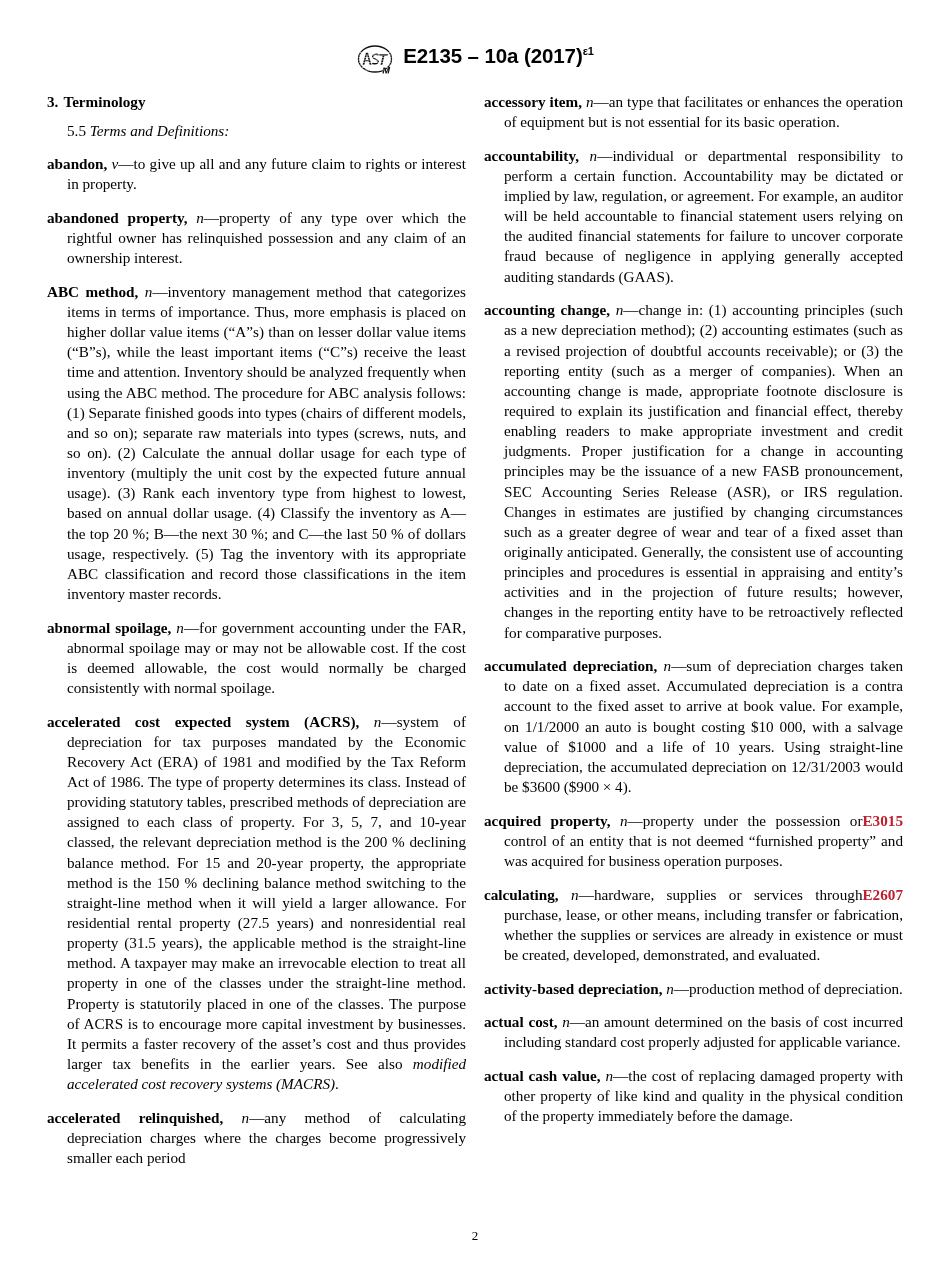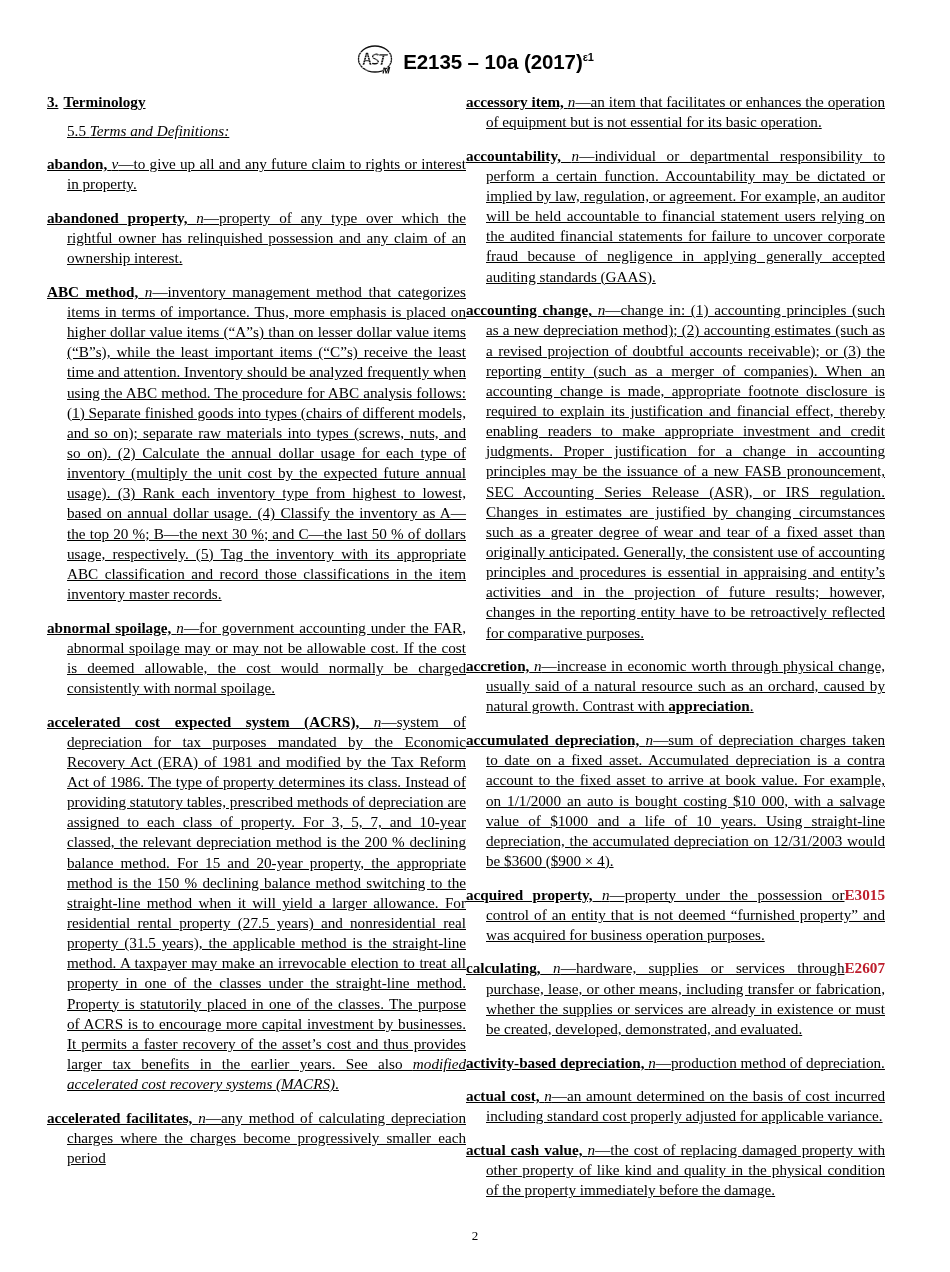--- a/index.html
+++ b/index.html
@@ -22,21 +22,21 @@
     box-sizing: border-box;
   }
 
   
   .header {
     position: absolute;
     top: 44px;
     left: 0;
     width: 950px;
     display: flex;
-    align-items: flex-end;
+    align-items: flex-start;
     justify-content: center;
     gap: 9px;
   }
   .astm-logo {
     width: 38px;
     height: 30px;
     display: block;
     flex: 0 0 auto;
   }
   .header-title {
@@ -52,21 +52,21 @@
     font-weight: bold;
   }
 
   
   .columns {
     position: absolute;
     top: 92px;
     left: 47px;
     width: 856px;
     display: flex;
-    text-decoration: underline;
+    gap: 18px;
   }
   .col {
     width: 419px;
     flex: 0 0 419px;
   }
 
   
   .sec-head {
     font-weight: bold;
     font-size: 15.2px;
@@ -195,47 +195,43 @@
         <span class="term">abnormal spoilage,</span>
         <span class="pos">n</span><span>—for government accounting under the FAR, abnormal spoilage may or may not be allowable cost. If the cost is deemed allowable, the cost would normally be charged consistently with normal spoilage.</span>
       </div>
 
       <div class="entry">
         <span class="term">accelerated cost expected system (ACRS),</span>
         <span class="pos">n</span><span>—system of depreciation for tax purposes mandated by the Economic Recovery Act (ERA) of 1981 and modified by the Tax Reform Act of 1986. The type of property determines its class. Instead of providing statutory tables, prescribed methods of depreciation are assigned to each class of property. For 3, 5, 7, and 10-year classed, the relevant depreciation method is the 200 % declining balance method. For 15 and 20-year property, the appropriate method is the 150 % declining balance method switching to the straight-line method when it will yield a larger allowance. For residential rental property (27.5 years) and nonresidential real property (31.5 years), the applicable method is the straight-line method. A taxpayer may make an irrevocable election to treat all property in one of the classes under the straight-line method. Property is statutorily placed in one of the classes. The purpose of ACRS is to encourage more capital investment by businesses. It permits a faster recovery of the asset’s cost and thus provides larger tax benefits in the earlier years. See also </span><span class="ital">modified accelerated cost recovery systems (MACRS)</span><span>.</span>
       </div>
 
       <div class="entry">
-        <span class="term">accelerated facilitates,</span>
+        <span class="term">accelerated relinquished,</span>
         <span class="pos">n</span><span>—any method of calculating depreciation charges where the charges become progressively smaller each period</span>
       </div>
 
     </div>
 
     <div class="col">
 
       <div class="entry">
         <span class="term">accessory item,</span>
-        <span class="pos">n</span><span>—an item that facilitates or enhances the operation of equipment but is not essential for its basic operation.</span>
+        <span class="pos">n</span><span>—an type that facilitates or enhances the operation of equipment but is not essential for its basic operation.</span>
       </div>
 
       <div class="entry">
         <span class="term">accountability,</span>
         <span class="pos">n</span><span>—individual or departmental responsibility to perform a certain function. Accountability may be dictated or implied by law, regulation, or agreement. For example, an auditor will be held accountable to financial statement users relying on the audited financial statements for failure to uncover corporate fraud because of negligence in applying generally accepted auditing standards (GAAS).</span>
       </div>
 
       <div class="entry">
         <span class="term">accounting change,</span>
         <span class="pos">n</span><span>—change in: (1) accounting principles (such as a new depreciation method); (2) accounting estimates (such as a revised projection of doubtful accounts receivable); or (3) the reporting entity (such as a merger of companies). When an accounting change is made, appropriate footnote disclosure is required to explain its justification and financial effect, thereby enabling readers to make appropriate investment and credit judgments. Proper justification for a change in accounting principles may be the issuance of a new FASB pronouncement, SEC Accounting Series Release (ASR), or IRS regulation. Changes in estimates are justified by changing circumstances such as a greater degree of wear and tear of a fixed asset than originally anticipated. Generally, the consistent use of accounting principles and procedures is essential in appraising and entity’s activities and in the projection of future results; however, changes in the reporting entity have to be retroactively reflected for comparative purposes.</span>
       </div>
 
-      <div class="entry">
-        <span class="term">accretion,</span>
-        <span class="pos">n</span><span>—increase in economic worth through physical change, usually said of a natural resource such as an orchard, caused by natural growth. Contrast with </span><span class="bold">appreciation</span><span>.</span>
-      </div>
 
       <div class="entry">
         <span class="term">accumulated depreciation,</span>
         <span class="pos">n</span><span>—sum of depreciation charges taken to date on a fixed asset. Accumulated depreciation is a contra account to the fixed asset to arrive at book value. For example, on 1/1/2000 an auto is bought costing $10 000, with a salvage value of $1000 and a life of 10 years. Using straight-line depreciation, the accumulated depreciation on 12/31/2003 would be $3600 ($900 × 4).</span>
       </div>
 
       <div class="entry">
         <span class="ref-tail">E3015</span>
         <span class="term">acquired property,</span>
         <span class="pos">n</span><span>—property under the possession or control of an entity that is not deemed “furnished property” and was acquired for business operation purposes.</span>

